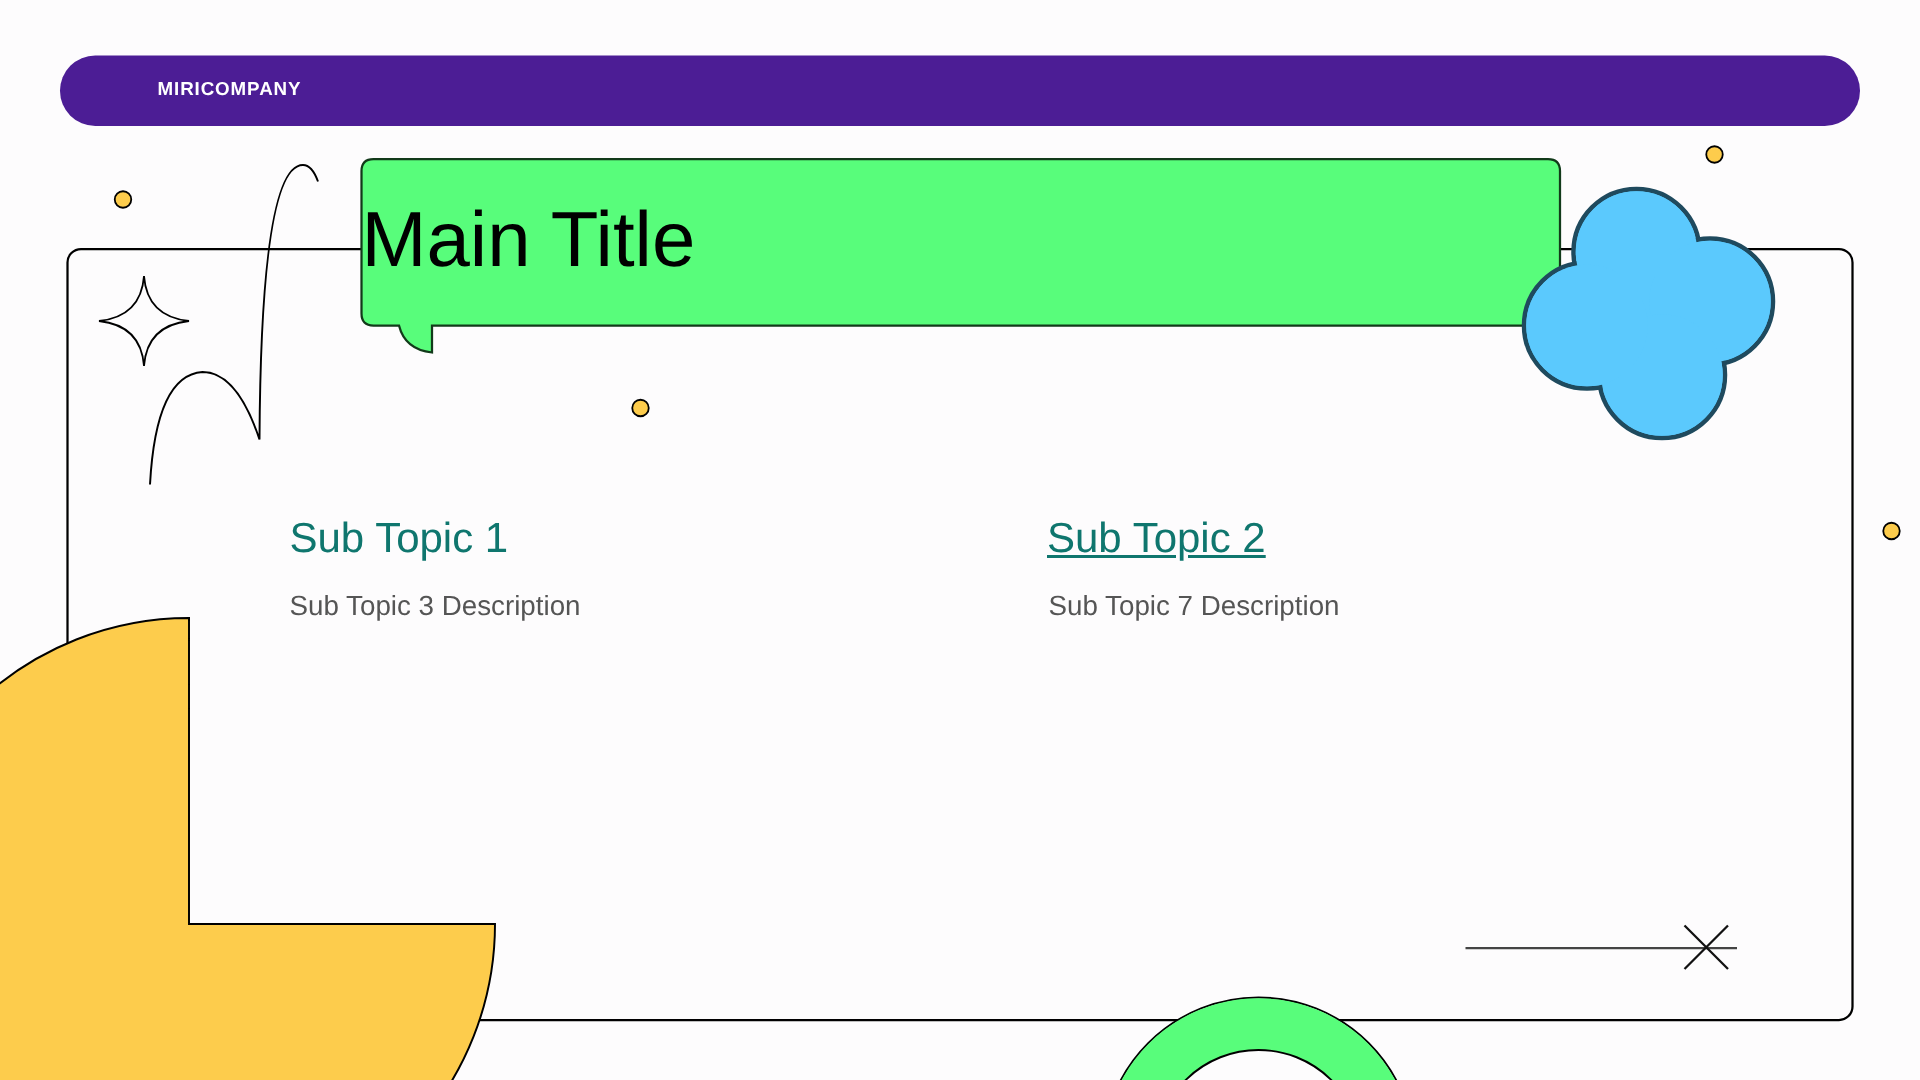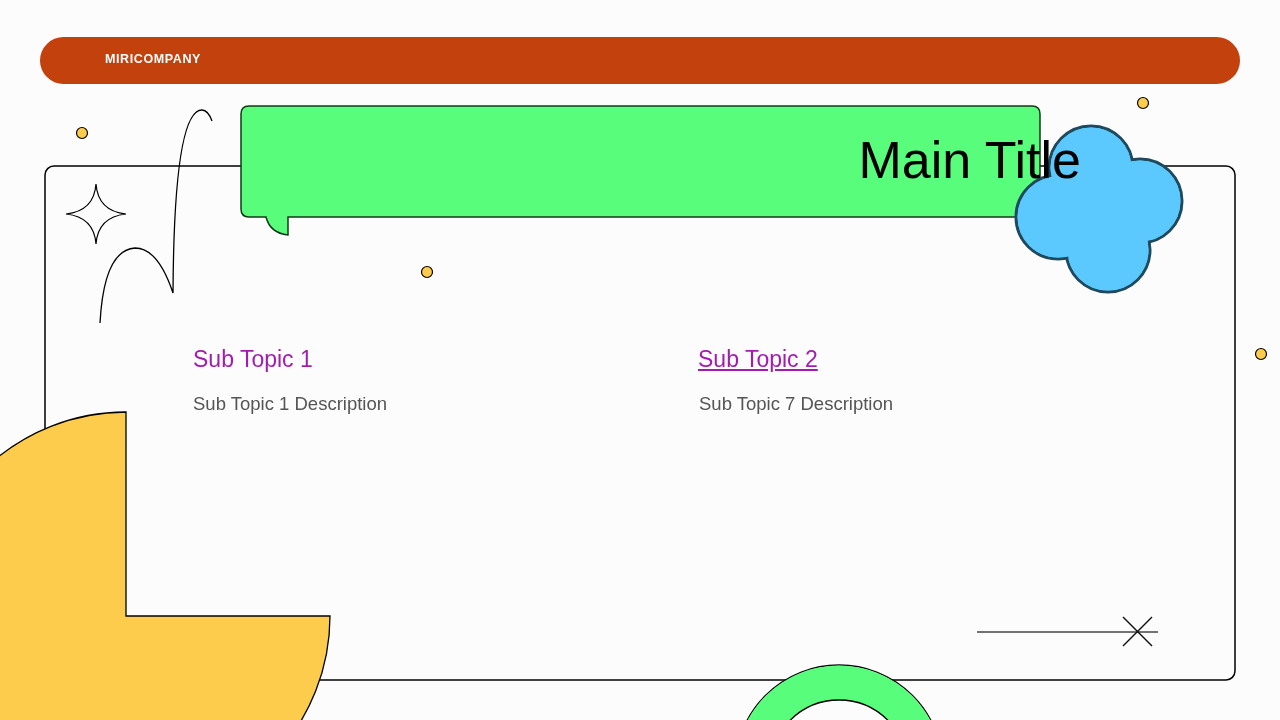--- a/index.html
+++ b/index.html
@@ -3,32 +3,32 @@
   <meta charset="utf-8">
   <style>
     html, body { margin: 0; padding: 0; }
     body {
       width: 1280px; height: 720px; overflow: hidden; position: relative;
       background: #fdfcfd;
       font-family: "Liberation Sans", "DejaVu Sans", sans-serif;
     }
     .topbar {
       position: absolute; left: 40px; top: 37px; width: 1200px; height: 47px;
-      background: #c2410c; border-radius: 24px;
+      background: #4c1d95; border-radius: 24px;
     }
     .brand {
       position: absolute; left: 65px; top: 15px; color: #fff;
       font-size: 12.5px; font-weight: bold; letter-spacing: 0.6px;
     }
     .deco { position: absolute; left: 0; top: 0; width: 1280px; height: 720px; }
     .title {
-      position: absolute; left: 241px; top: 128px; width: 840px; text-align: right;
+      position: absolute; left: 241px; top: 128px; width: 840px; text-align: left;
       font-size: 52px; color: #000; line-height: 64px;
     }
-    .sub-heading { position: absolute; font-size: 23px; color: #a21caf; line-height: 28px; }
+    .sub-heading { position: absolute; font-size: 28px; color: #0f766e; line-height: 28px; }
     .sub-desc { position: absolute; font-size: 18.5px; color: #555; line-height: 24px; }
   </style>
 </head>
 <body>
 
 <div class="topbar">
   <span class="brand">MIRICOMPANY</span>
 </div>
 
 <svg class="deco" viewBox="0 0 1280 720">
@@ -69,16 +69,16 @@
   <line x1="977" y1="632" x2="1158" y2="632" stroke="#444" stroke-width="1.5"></line>
   <g stroke="#111" stroke-width="1.5">
     <line x1="1123" y1="617" x2="1152" y2="646"></line>
     <line x1="1152" y1="617" x2="1123" y2="646"></line>
   </g>
 </svg>
 
 <div class="title">Main Title</div>
 
 <div class="sub-heading" style="left:193px; top:345px;">Sub Topic 1</div>
-<div class="sub-desc" style="left:193px; top:392px;">Sub Topic 1 Description</div>
+<div class="sub-desc" style="left:193px; top:392px;">Sub Topic 3 Description</div>
 
 <div class="sub-heading" style="left:698px; top:345px;text-decoration:underline;">Sub Topic 2</div>
 <div class="sub-desc" style="left:699px; top:392px;">Sub Topic 7 Description</div>
 
 </body></html>

